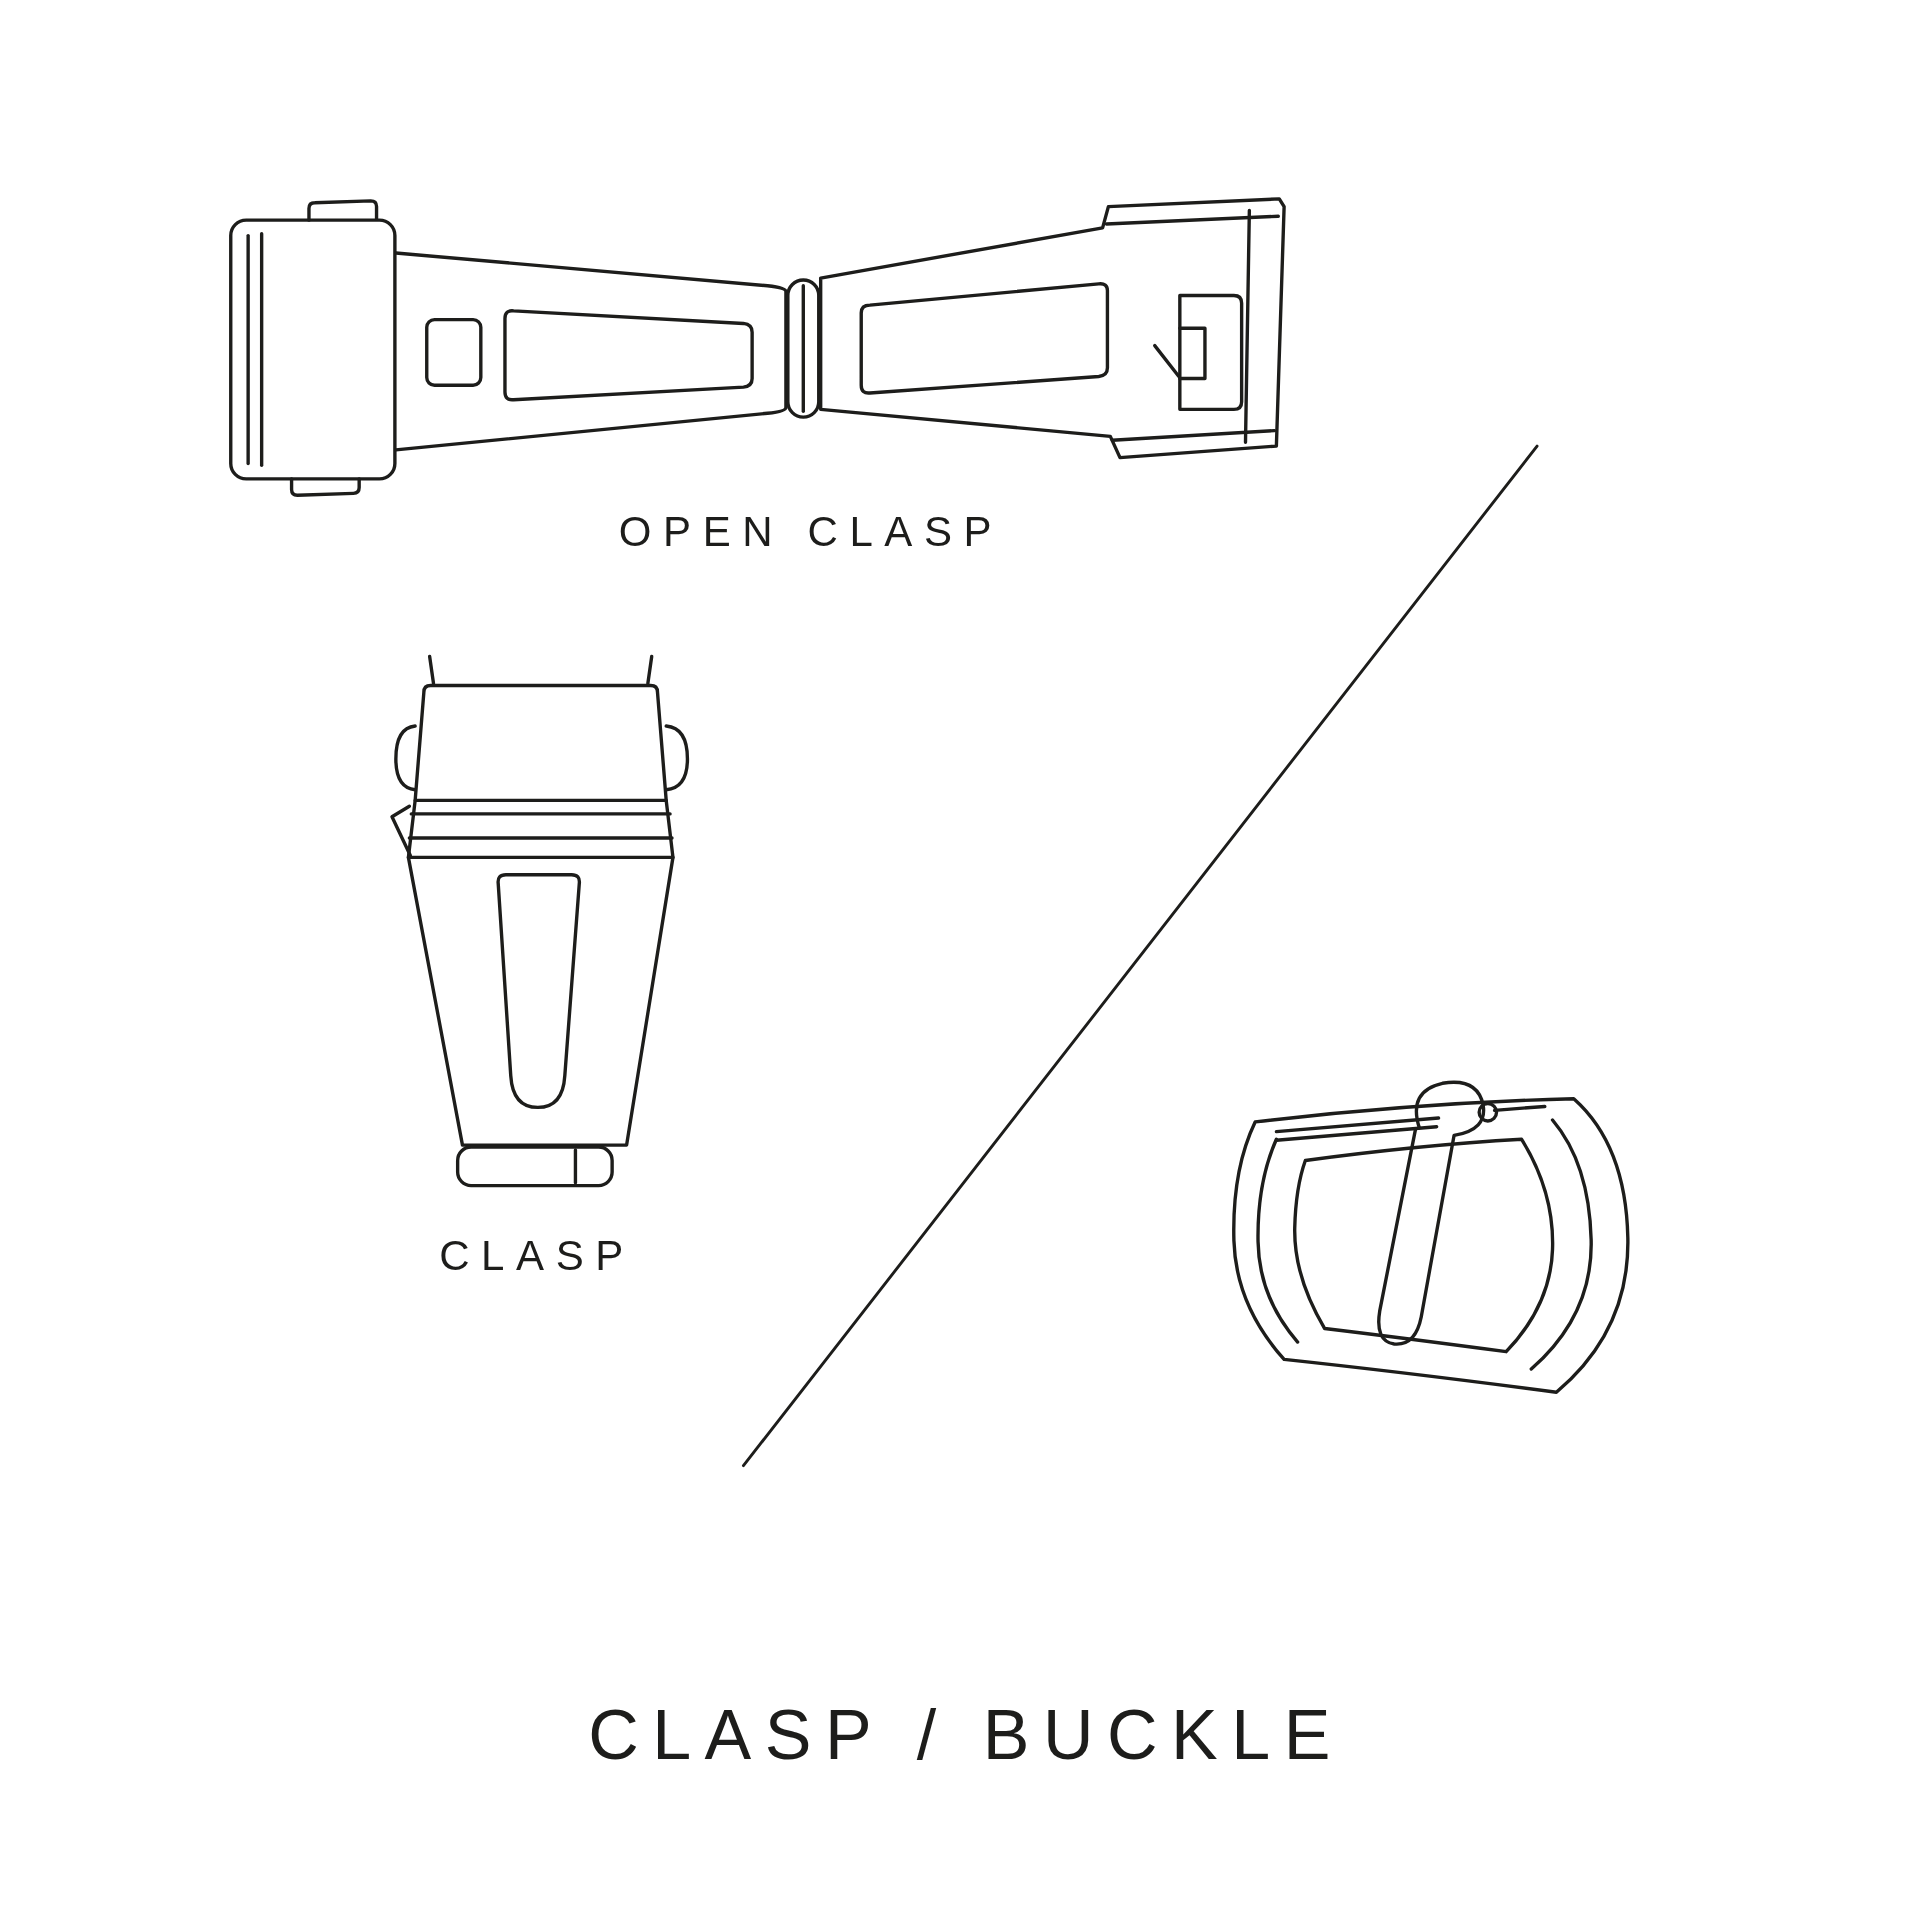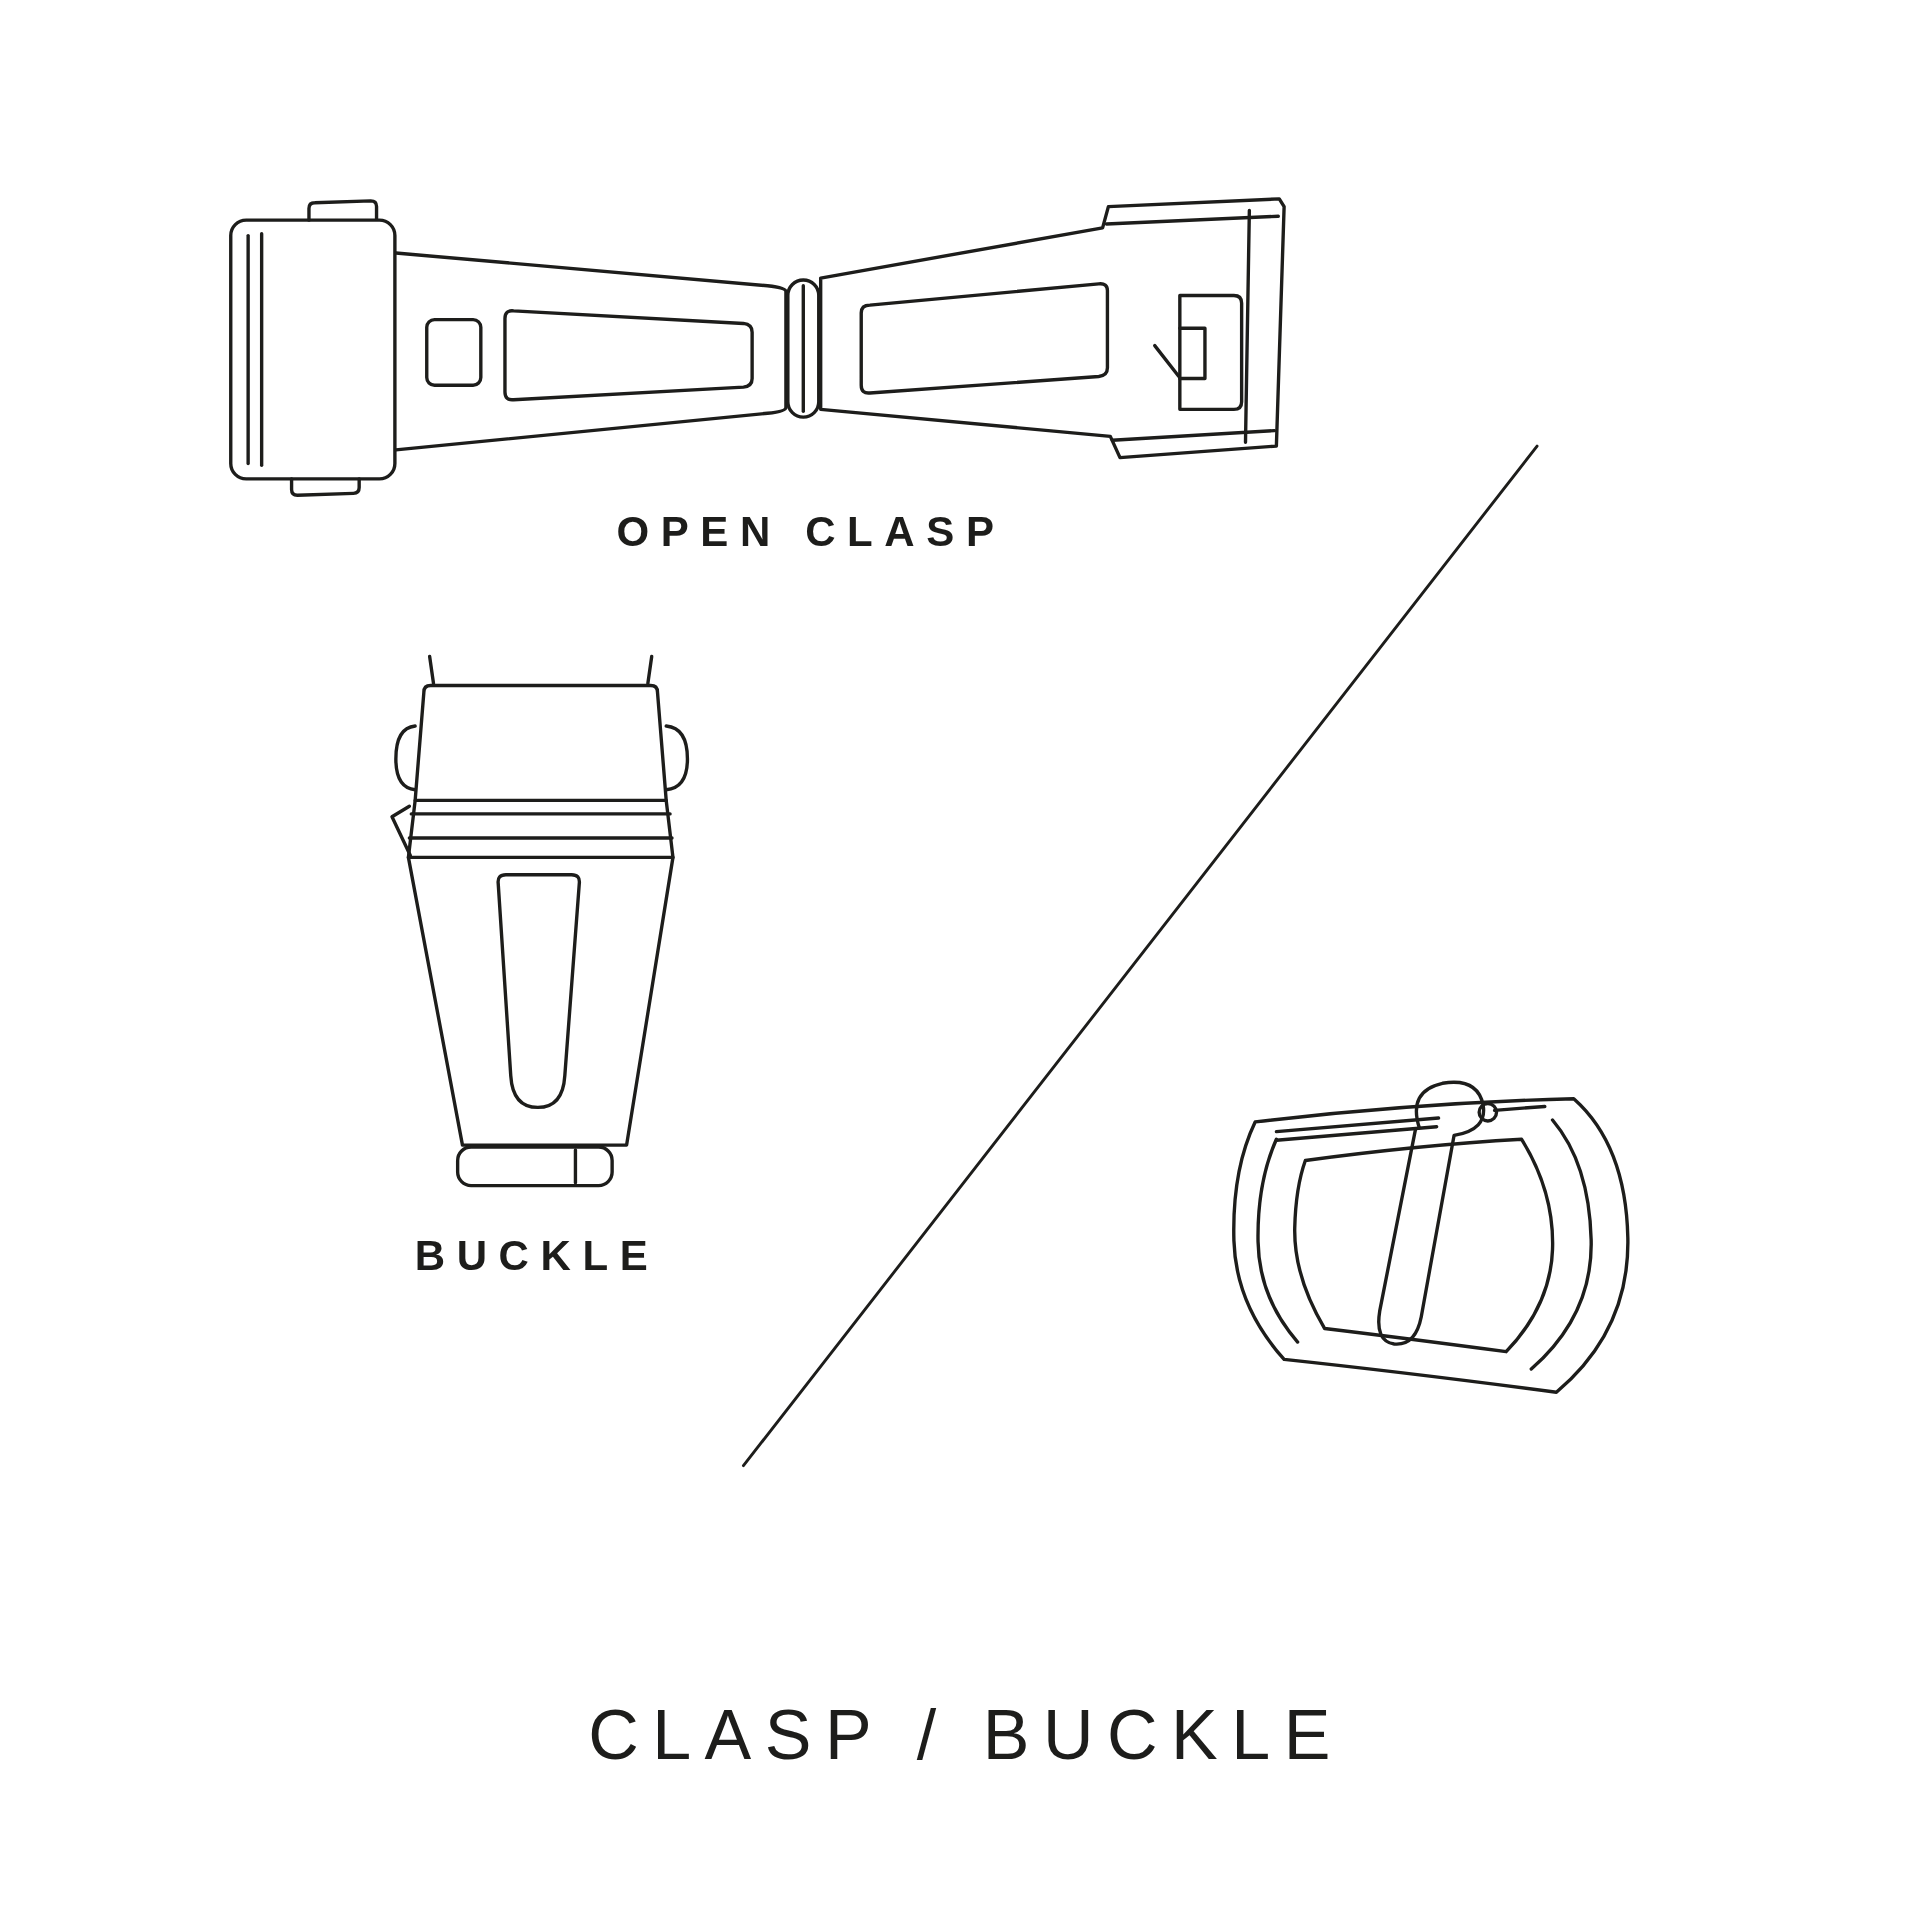--- a/index.html
+++ b/index.html
@@ -20,21 +20,21 @@
     position: absolute;
     left: 0; top: 0;
     width: 1931px;
     height: 1931px;
   }
   .caption {
     position: absolute;
     transform: translateX(-50%);
     color: #1d1d1b;
     font-size: 42px;
-    font-weight: 700;
+    font-weight: 400;
     letter-spacing: 11.6px;
     white-space: nowrap;
   }
   .caption-open { left: 811px; top: 508px; }
   .caption-closed { left: 537px; top: 1232px; }
   .title {
     position: absolute;
     left: 966px;
     top: 1695px;
     transform: translateX(-50%);
@@ -99,18 +99,18 @@
       <path d="M 1352 1202 Q 1470 1186 1576 1180 Q 1610 1235 1608 1294 Q 1606 1352 1560 1400 Q 1455 1386 1372 1376 Q 1340 1322 1341 1272 Q 1342 1230 1352 1202 Z"></path>
       <path d="M 1322 1172 L 1490 1158 M 1322 1181 L 1488 1167"></path>
       <line x1="1548" y1="1150" x2="1600" y2="1146"></line>
       <circle cx="1541" cy="1152" r="9"></circle>
       <path d="M 1470 1168 Q 1458 1130 1494 1122 Q 1530 1116 1536 1144 Q 1541 1170 1506 1176 L 1472 1364 Q 1466 1394 1444 1392 Q 1424 1389 1429 1358 L 1466 1170"></path>
     </g>
   </svg>
 
   <div class="caption caption-open">OPEN CLASP</div>
 
-  <div class="caption caption-closed">BUCKLE</div>
+  <div class="caption caption-closed">CLASP</div>
 
   <div class="title">CLASP / BUCKLE</div>
 
 </div>
 
 
 </body></html>

